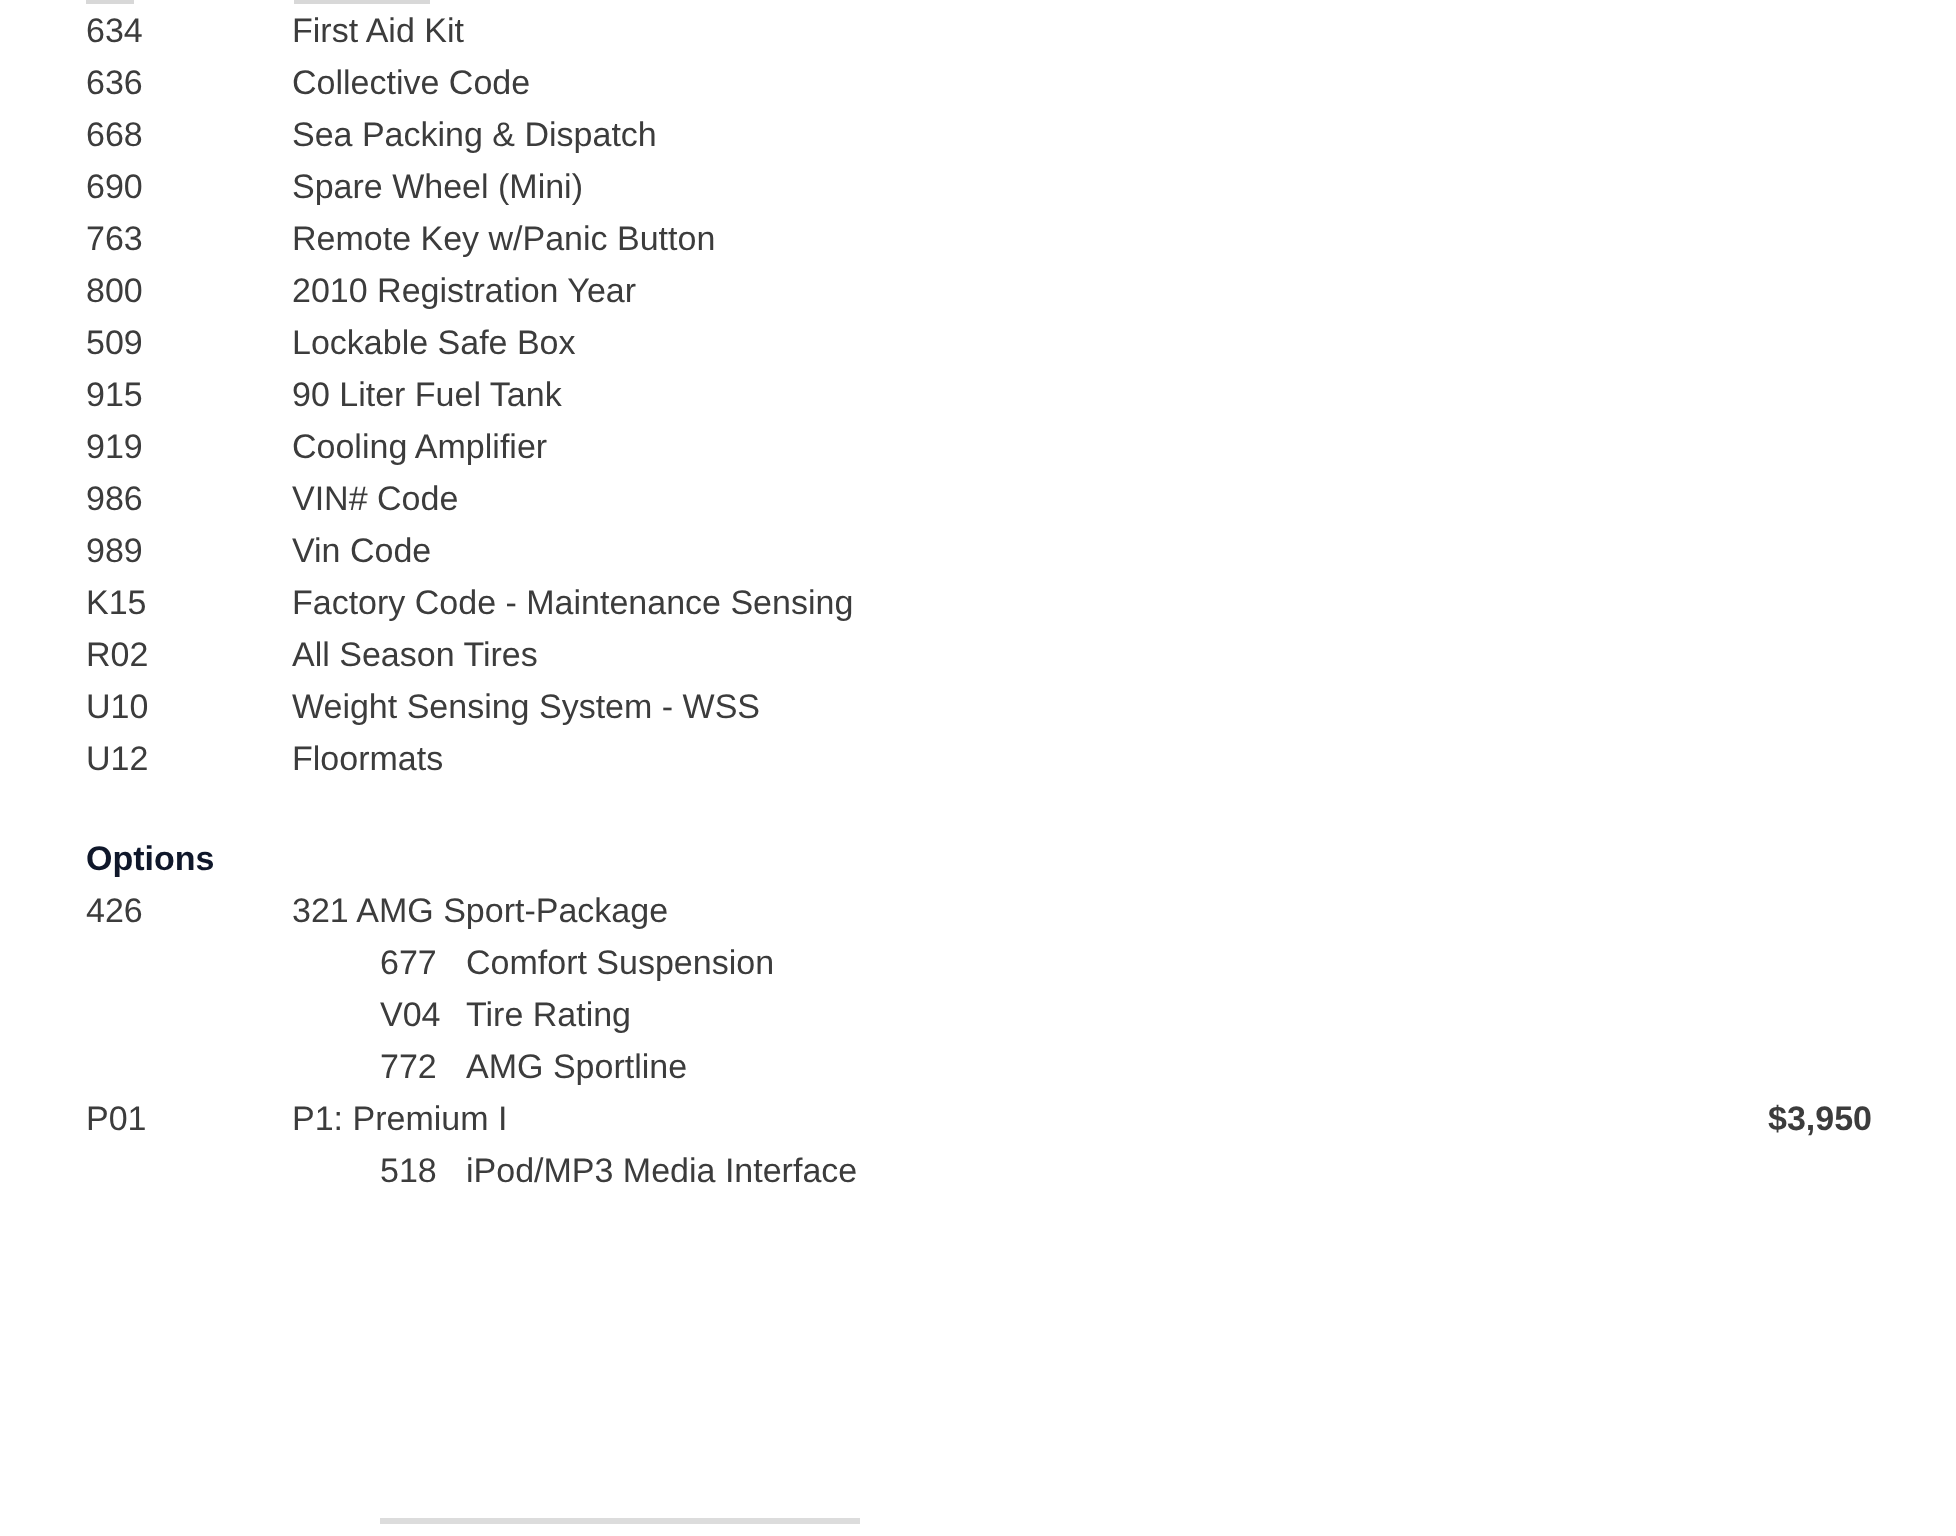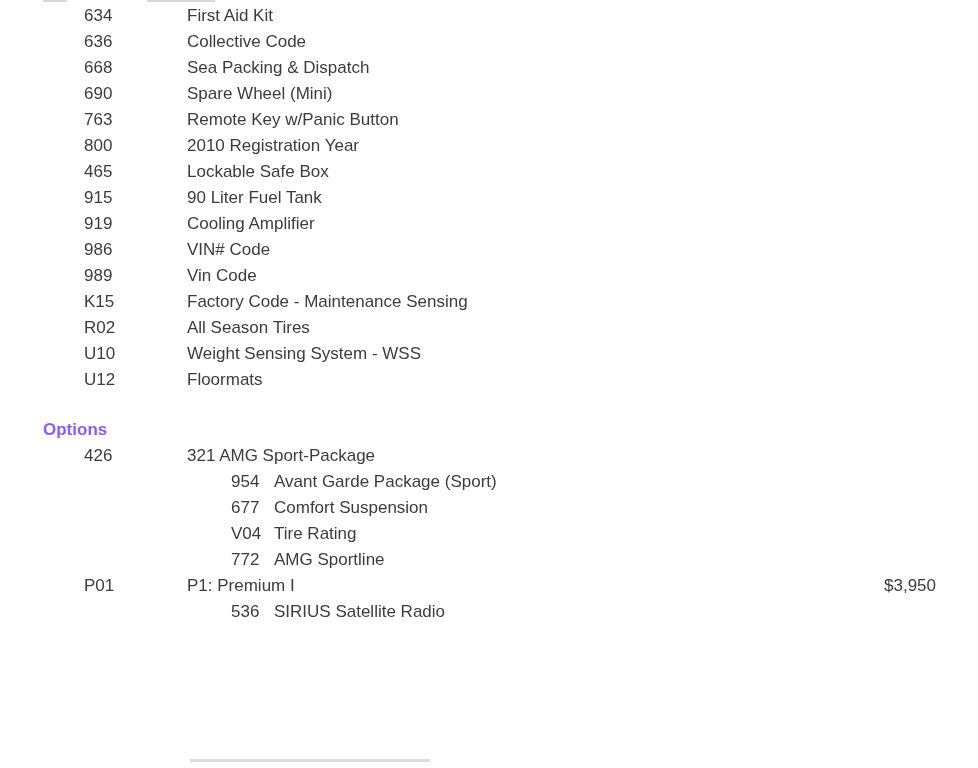--- a/index.html
+++ b/index.html
@@ -7,69 +7,68 @@
     width: 978px;
     height: 768px;
     overflow: hidden;
     background: #ffffff;
     font-family: "Liberation Sans", "DejaVu Sans", sans-serif;
     font-size: 17px;
     color: #3c3c3c;
     position: relative;
   }
   .doc { position: absolute; top: 0; left: 0; right: 0; bottom: 0; padding-top: 3px; }
-  .row { line-height: 26px; white-space: nowrap; position: relative; padding-left: 41px; }
+  .row { line-height: 26px; white-space: nowrap; position: relative; }
   .code { display: inline-block; margin-left: 43px; width: 103px; }
   .desc { display: inline; }
   .sub-code { display: inline-block; margin-left: 190px; width: 43px; }
   .options-heading {
     margin: 24px 0 0 43px;
     line-height: 26px;
     font-weight: bold;
-    color: #8b5cf6;
+    color: #0f172a;
   }
-  .price { position: absolute; right: 42px; top: 0; }
+  .price { position: absolute; right: 42px; top: 0; font-weight: bold; }
   .remnant { position: absolute; background: #d8d8d8; }
   .remnant-top-1 { left: 43px; top: 0; width: 24px; height: 2px; }
   .remnant-top-2 { left: 147px; top: 0; width: 68px; height: 2px; }
   .remnant-bottom { left: 190px; top: 759px; width: 240px; height: 3px; background: #dcdcdc; }
 </style>
 </head>
 <body>
 
 <div class="doc">
 
   <div class="remnant remnant-top-1"></div>
   <div class="remnant remnant-top-2"></div>
 
   <div id="codes-list">
       <div class="row"><span class="code">634</span><span class="desc">First Aid Kit</span></div>
       <div class="row"><span class="code">636</span><span class="desc">Collective Code</span></div>
       <div class="row"><span class="code">668</span><span class="desc">Sea Packing &amp; Dispatch</span></div>
       <div class="row"><span class="code">690</span><span class="desc">Spare Wheel (Mini)</span></div>
       <div class="row"><span class="code">763</span><span class="desc">Remote Key w/Panic Button</span></div>
       <div class="row"><span class="code">800</span><span class="desc">2010 Registration Year</span></div>
-      <div class="row"><span class="code">465</span><span class="desc">Lockable Safe Box</span></div>
+      <div class="row"><span class="code">509</span><span class="desc">Lockable Safe Box</span></div>
       <div class="row"><span class="code">915</span><span class="desc">90 Liter Fuel Tank</span></div>
       <div class="row"><span class="code">919</span><span class="desc">Cooling Amplifier</span></div>
       <div class="row"><span class="code">986</span><span class="desc">VIN# Code</span></div>
       <div class="row"><span class="code">989</span><span class="desc">Vin Code</span></div>
       <div class="row"><span class="code">K15</span><span class="desc">Factory Code - Maintenance Sensing</span></div>
       <div class="row"><span class="code">R02</span><span class="desc">All Season Tires</span></div>
       <div class="row"><span class="code">U10</span><span class="desc">Weight Sensing System - WSS</span></div>
       <div class="row"><span class="code">U12</span><span class="desc">Floormats</span></div>
     </div>
 
   <div class="options-heading">Options</div>
 
   <div id="options-list">
       <div class="row group-row"><span class="code">426</span><span class="desc">321 AMG Sport-Package</span></div>
-      <div class="row sub-row"><span class="sub-code">954</span><span class="desc">Avant Garde Package (Sport)</span></div>
       <div class="row sub-row"><span class="sub-code">677</span><span class="desc">Comfort Suspension</span></div>
       <div class="row sub-row"><span class="sub-code">V04</span><span class="desc">Tire Rating</span></div>
       <div class="row sub-row"><span class="sub-code">772</span><span class="desc">AMG Sportline</span></div>
       <div class="row group-row"><span class="code">P01</span><span class="desc">P1: Premium I</span><span class="price">$3,950</span></div>
-      <div class="row sub-row"><span class="sub-code">536</span><span class="desc">SIRIUS Satellite Radio</span></div>
+      <div class="row sub-row"><span class="sub-code">518</span><span class="desc">iPod/MP3 Media Interface</span></div>
     </div>
 
   <div class="remnant remnant-bottom"></div>
 
 </div>
 
 </body></html>

